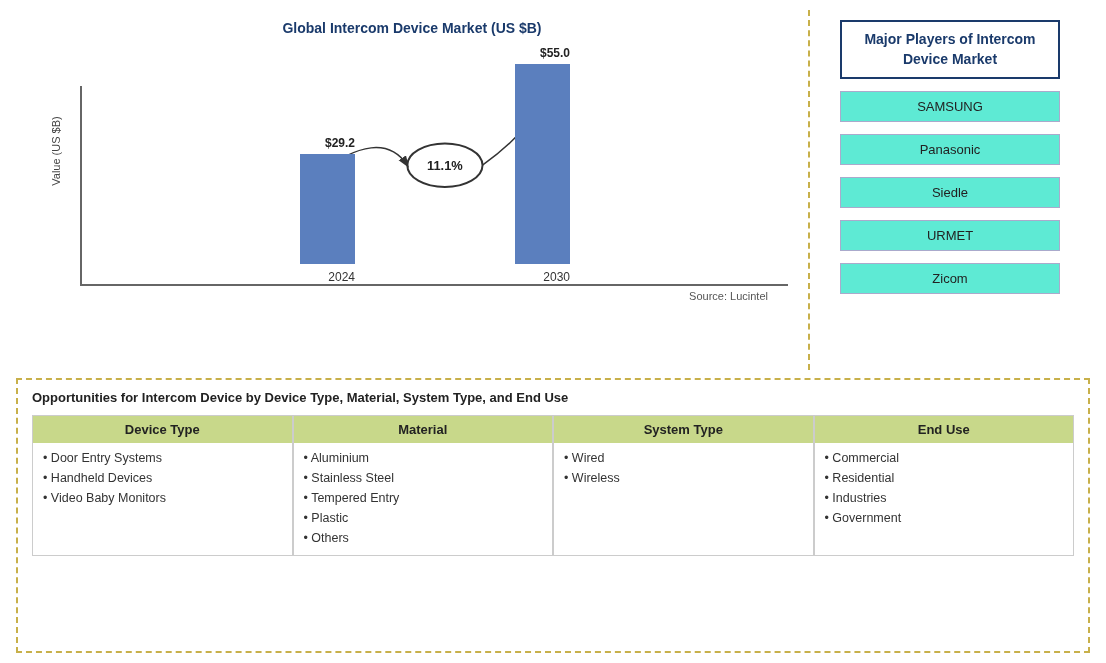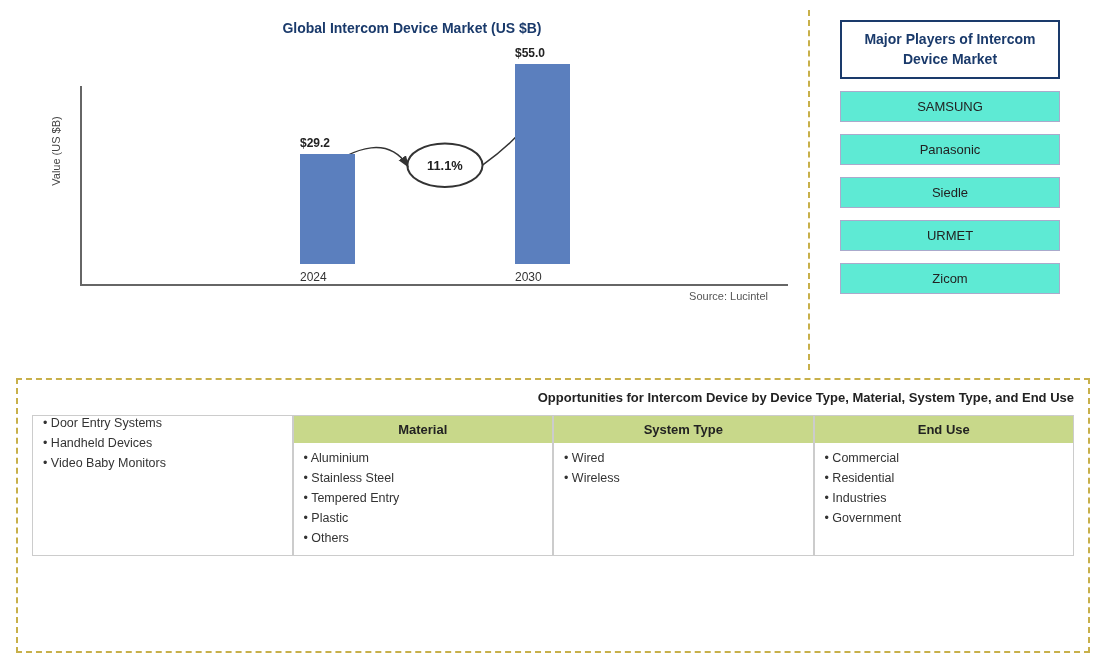--- a/index.html
+++ b/index.html
@@ -58,21 +58,21 @@
       border-left: 2px solid #666;
       position: relative;
       padding: 0 30px;
       gap: 80px;
       justify-content: center;
     }
 
     .bar-group {
       display: flex;
       flex-direction: column;
-      align-items: flex-start;
+      align-items: flex-end;
       position: relative;
     }
 
     .bar-value {
       font-size: 12px;
       font-weight: bold;
       color: #222;
       margin-bottom: 4px;
     }
 
@@ -128,21 +128,21 @@
 
     
     .bottom-section {
       border: 2px dashed #c8b04a;
       margin-top: 8px;
       padding: 10px 14px;
       flex: 1;
     }
 
     .bottom-title {
-      text-align: right;
+      text-align: left;
       font-weight: bold;
       font-size: 13px;
       color: #222;
       margin-bottom: 10px;
     }
 
     .columns-container {
       display: flex;
       flex-direction: row;
       gap: 0;
@@ -249,20 +249,21 @@
     </div>
 
   </div>
 
   <div class="bottom-section">
     <div class="bottom-title">Opportunities for Intercom Device by Device Type, Material, System Type, and End Use</div>
 
     <div class="columns-container">
 
       <div class="column">
+        <div class="column-header">Device Type</div>
         <div class="column-items">
           <div class="column-item">• <span>Door Entry Systems</span></div>
           <div class="column-item">• <span>Handheld Devices</span></div>
           <div class="column-item">• <span>Video Baby Monitors</span></div>
         </div>
       </div>
 
       <div class="column">
         <div class="column-header">Material</div>
         <div class="column-items">

